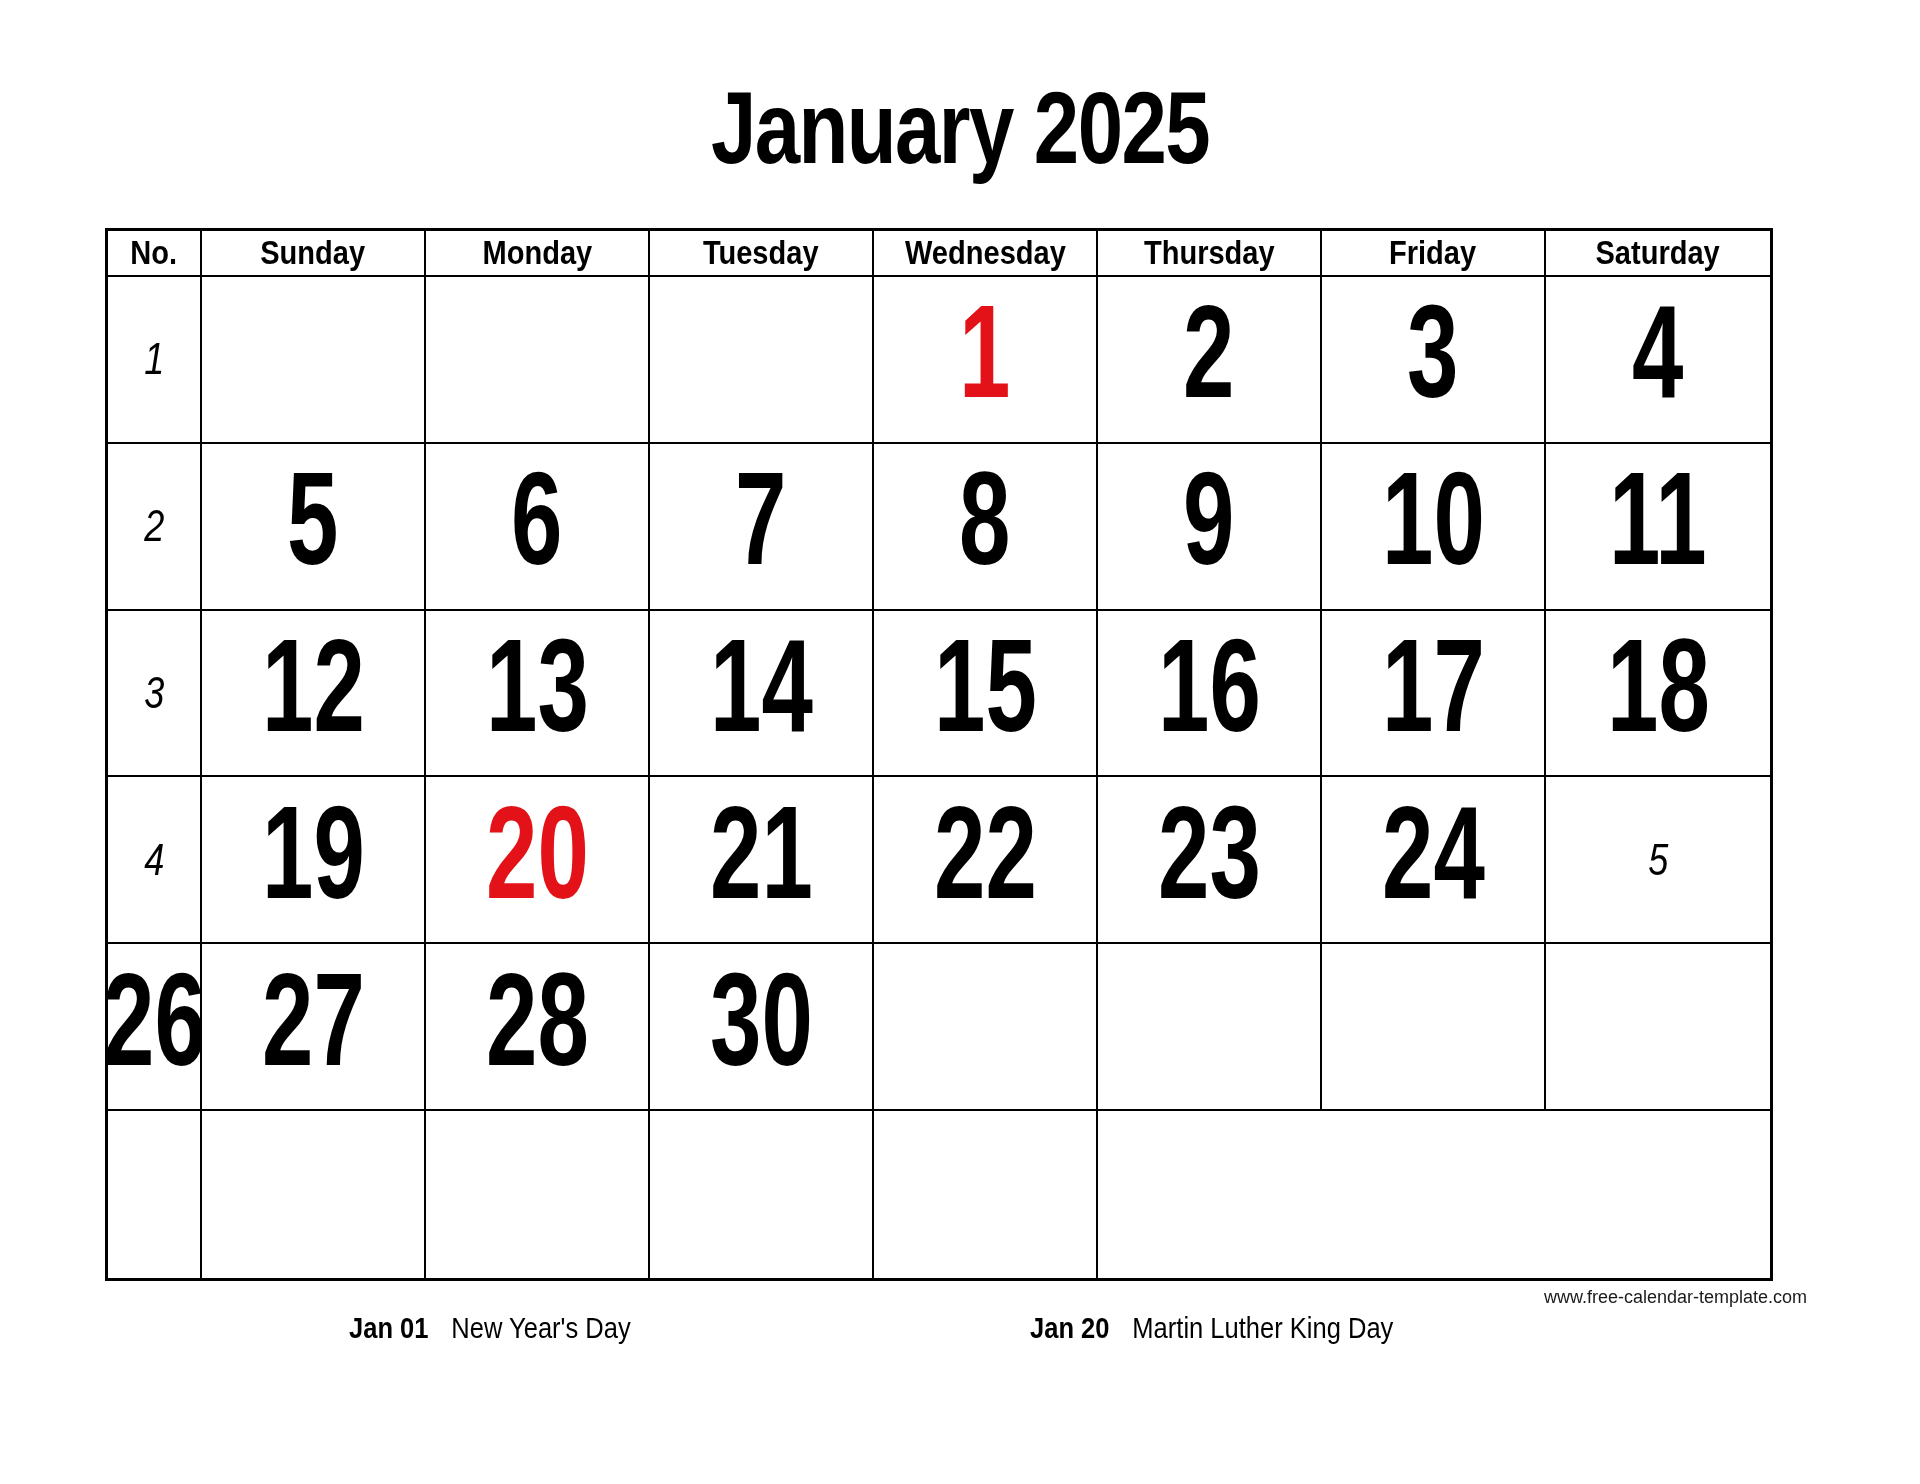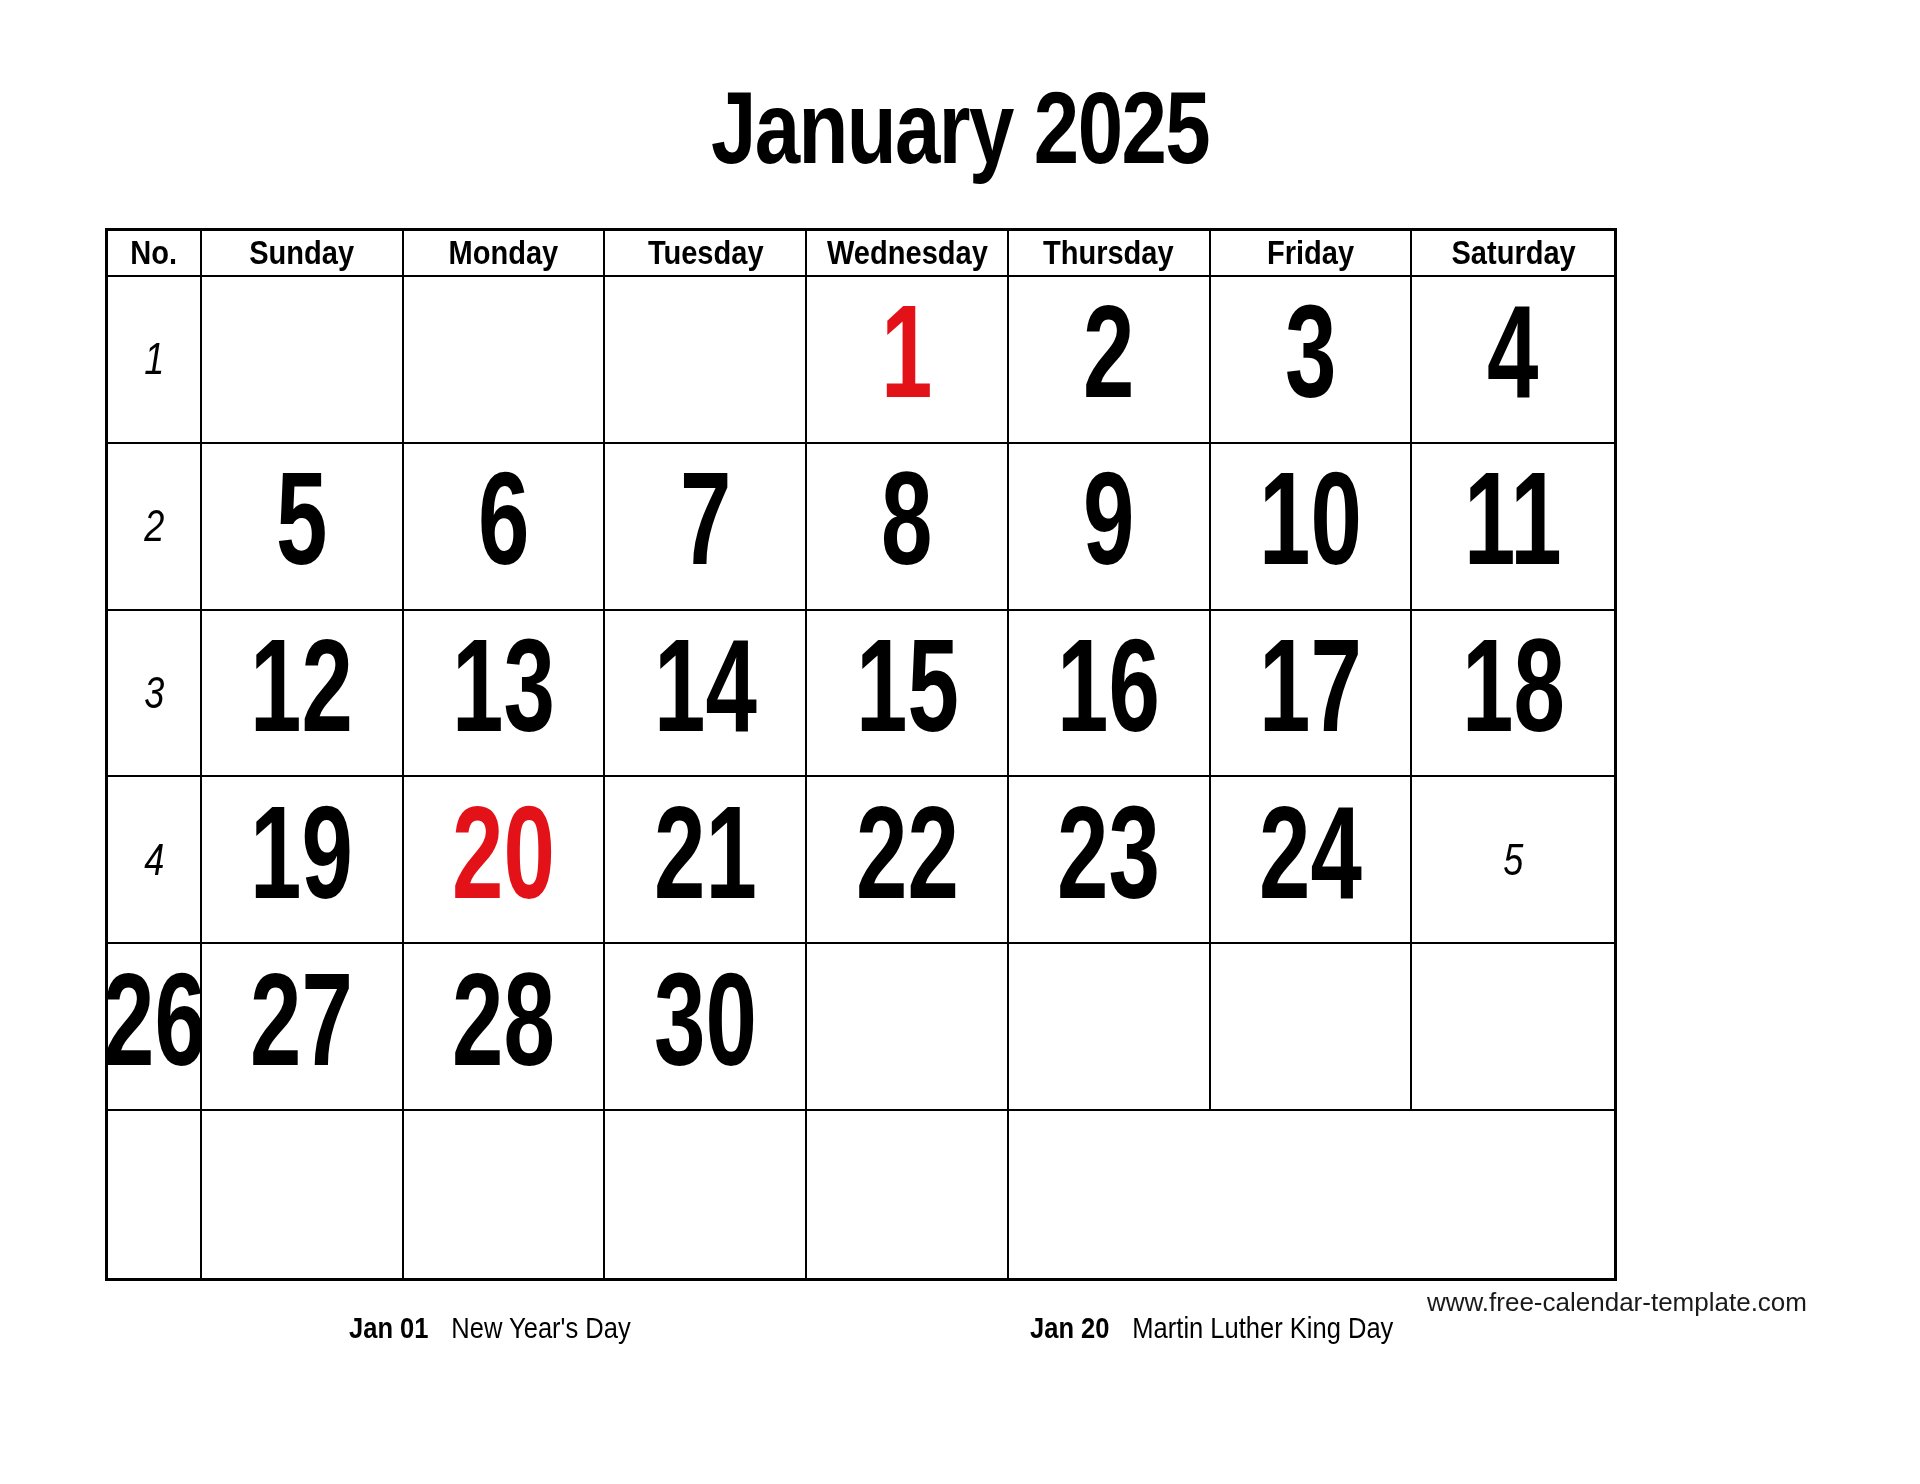--- a/index.html
+++ b/index.html
@@ -19,21 +19,21 @@
     font-weight: bold;
     line-height: 1.1;
     letter-spacing: -2px;
     transform: scaleX(0.80);
     transform-origin: 50% 50%;
     white-space: nowrap;
   }
   .cal {
     position: absolute;
     left: 105px; top: 228px;
-    width: 1512px; height: 1053px;
+    width: 1668px; height: 1053px;
     border: 3px solid #000;
     display: grid;
     grid-template-columns: 94px repeat(7, 1fr);
     grid-template-rows: 46px repeat(6, 1fr);
     background: #fff;
   }
   .cell {
     border-right: 2px solid #000;
     border-bottom: 2px solid #000;
     display: flex;
@@ -70,21 +70,21 @@
     transform: scaleX(0.88);
     transform-origin: 0 0;
   }
   .hol .hol-date { font-weight: bold; margin-right: 26px; }
   .hol-1 { left: 349px; }
   .hol-2 { left: 1030px; }
   .site {
     position: absolute;
     top: 1287px;
     right: 113px;
-    font-size: 26px;
+    font-size: 18px;
     color: #1a1a1a;
     white-space: nowrap;
   }
 </style>
 </head>
 <body>
 
 <h1 class="title">January 2025</h1>
 
 <div class="cal">

